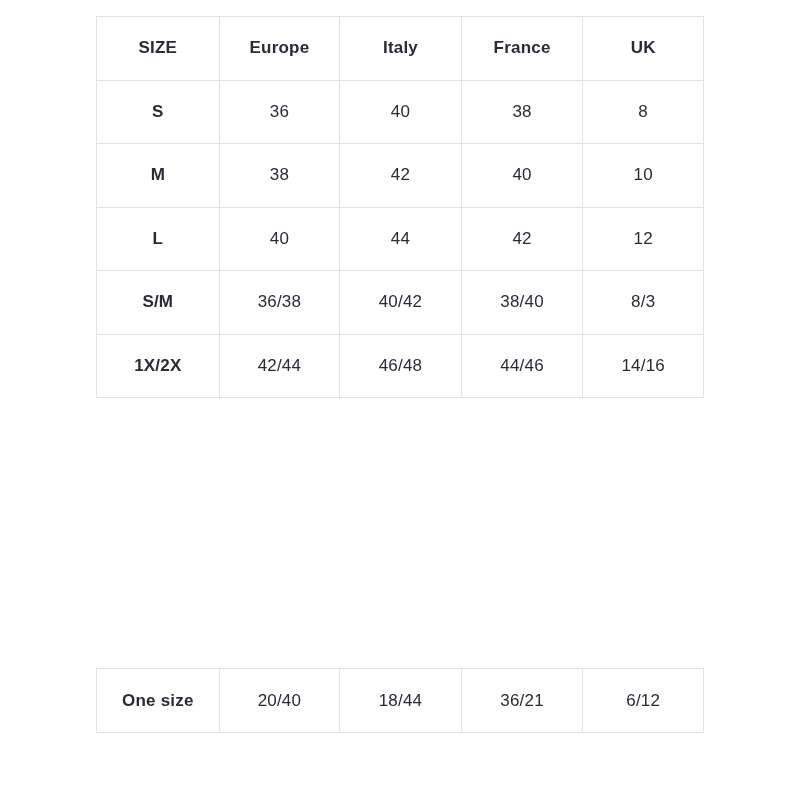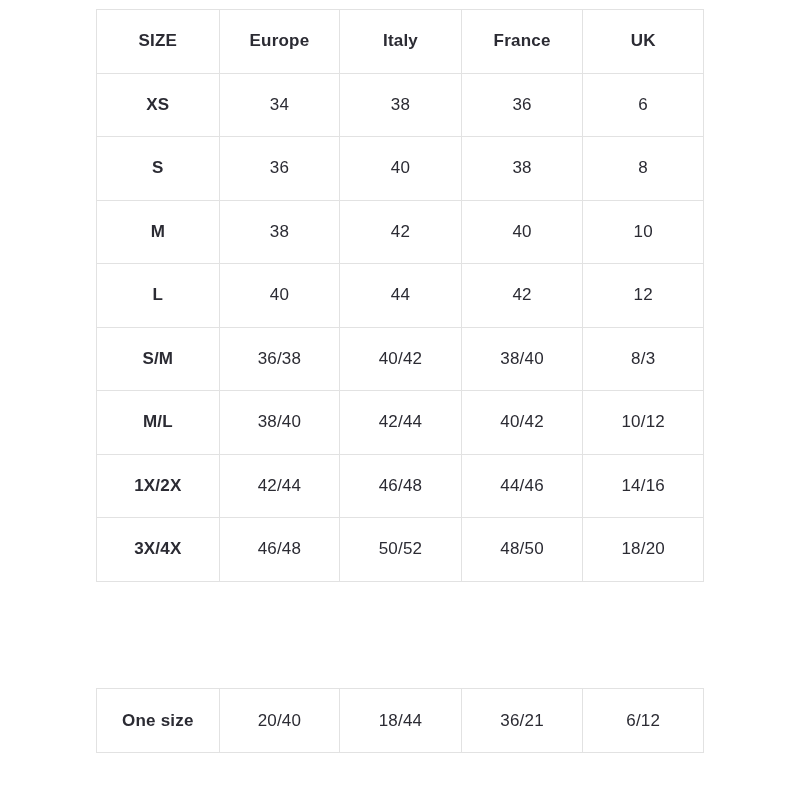--- a/index.html
+++ b/index.html
@@ -17,22 +17,22 @@
     height: 800px;
     box-sizing: border-box;
     overflow: hidden;
   }
 
   .table-wrap {
     position: absolute;
     left: 96px;
   }
 
-  #main-table-wrap { top: 9px; }
-  #secondary-table-wrap { top: 668px; margin-top: 20px; }
+  #main-table-wrap { top: 16px; }
+  #secondary-table-wrap { top: 668px; }
 
   table.size-table {
     border-collapse: collapse;
     table-layout: fixed;
     width: 608px;
   }
 
   table.size-table col.c0 { width: 118px; }
   table.size-table col.c1 { width: 116px; }
   table.size-table col.c2 { width: 117px; }
@@ -83,27 +83,20 @@
         <tr>
           <th>SIZE</th>
           <th>Europe</th>
           <th>Italy</th>
           <th>France</th>
           <th>UK</th>
         </tr>
       </thead>
       <tbody>
         <tr>
-          <td class="rowhead">XS</td>
-          <td>34</td>
-          <td>38</td>
-          <td>36</td>
-          <td>6</td>
-        </tr>
-        <tr>
           <td class="rowhead">S</td>
           <td>36</td>
           <td>40</td>
           <td>38</td>
           <td>8</td>
         </tr>
         <tr>
           <td class="rowhead">M</td>
           <td>38</td>
           <td>42</td>
@@ -118,39 +111,25 @@
           <td>12</td>
         </tr>
         <tr>
           <td class="rowhead">S/M</td>
           <td>36/38</td>
           <td>40/42</td>
           <td>38/40</td>
           <td>8/3</td>
         </tr>
         <tr>
-          <td class="rowhead">M/L</td>
-          <td>38/40</td>
-          <td>42/44</td>
-          <td>40/42</td>
-          <td>10/12</td>
-        </tr>
-        <tr>
           <td class="rowhead">1X/2X</td>
           <td>42/44</td>
           <td>46/48</td>
           <td>44/46</td>
           <td>14/16</td>
-        </tr>
-        <tr>
-          <td class="rowhead">3X/4X</td>
-          <td>46/48</td>
-          <td>50/52</td>
-          <td>48/50</td>
-          <td>18/20</td>
         </tr>
       </tbody>
     </table>
   </div>
 
   <div class="table-wrap" id="secondary-table-wrap">
     <table class="size-table" id="secondary-table">
       <colgroup>
         <col class="c0">
           <col class="c1">

